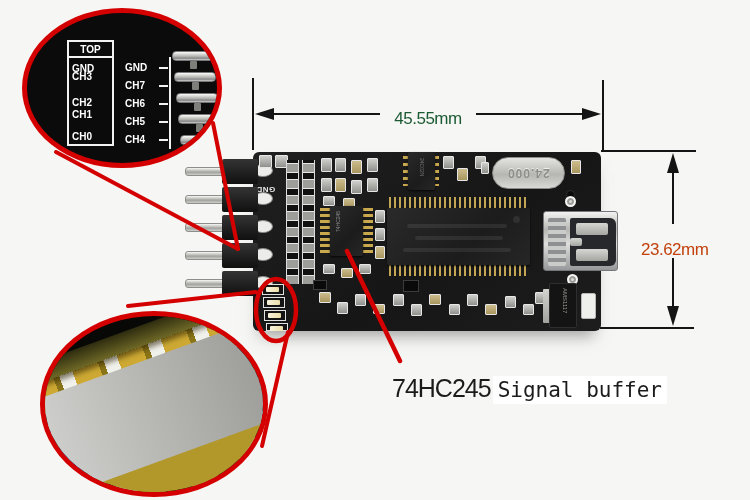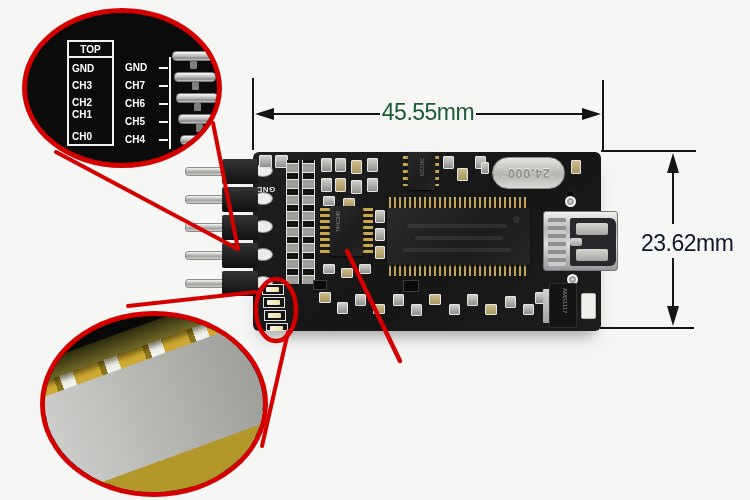--- a/index.html
+++ b/index.html
@@ -37,21 +37,21 @@
   .reg{background:#141414;border-radius:2px;border:1px solid #2e2e2e;}
   .regtxt{color:#9a9a96;font-size:6px;transform:rotate(90deg);transform-origin:left top;white-space:nowrap;}
   .led{background:#141414;border:1px solid #e2e2e0;}
   .led i{position:absolute;left:3px;top:2px;width:13px;height:5px;border-radius:1px;
          background:linear-gradient(90deg,#f8f3de,#ece0a9);}
   
   .hblock{background:linear-gradient(180deg,#343434,#101010);border-radius:2px;z-index:2;}
   .hpin{background:linear-gradient(180deg,#f7f7f5,#a2a29e 60%,#cdcdc9);border:1px solid #8e8e8a;
         border-radius:3px;z-index:2;}
   
-  .dim{position:absolute;z-index:7;font-size:23px;letter-spacing:-0.5px;}
+  .dim{position:absolute;z-index:7;font-size:17px;letter-spacing:-0.5px;margin-top:10px;}
   
   .caption{position:absolute;left:392px;top:374px;z-index:7;color:#1b1b1b;white-space:nowrap;}
   .caption .chipname{font-size:25px;letter-spacing:-1px;}
   .caption .desc{font-size:21px;font-family:"DejaVu Sans Mono",monospace;background:#ffffff;
                  padding:2px 5px;margin-left:2px;}
   
   .inset1{position:absolute;left:22px;top:8px;width:200px;height:160px;border-radius:50%;
           background:#0b0b0b;border:5px solid #d40000;box-sizing:border-box;overflow:hidden;z-index:6;}
   .inset1 *{position:absolute;box-sizing:border-box;color:#fff;}
   .pmbox{left:40px;top:27px;width:47px;height:106px;border:2px solid #f2f2f2;}
@@ -238,28 +238,31 @@
       <path d="M56 152 L238 249"></path>
       <path d="M213 123 L238 249"></path>
       <path d="M128 306 L256 292"></path>
       <path d="M288 332 L262 446"></path>
       <path d="M400 361 L347 251" stroke-width="4.5"></path>
     </g>
     <ellipse cx="276" cy="310" rx="20" ry="31" fill="none" stroke-width="4.5" stroke="#d40000"></ellipse>
   </svg>
 
   <div class="dim" style="left: 380px; top: 99px; width: 96px; text-align: center; color: rgb(27, 90, 51);">45.55mm</div>
-  <div class="dim" style="left: 641px; top: 230px; color: #0f172a;">23.62mm</div>
-
+  <div class="dim" style="left: 641px; top: 230px; color: #c2410c;">23.62mm</div>
+
+  <div class="caption">
+    <span class="chipname">74HC245</span><span class="desc">Signal buffer</span>
+  </div>
 
   <div class="inset1">
     <div class="pmbox">
       <div class="pmtop">TOP</div>
       <div class="pmrow" style="top:18px">GND</div>
-      <div class="pmrow" style="top:35px">CH3</div>
+      <div class="pmrow" style="top:26px">CH3</div>
       <div class="pmrow" style="top:52px">CH2</div>
       <div class="pmrow" style="top:64px">CH1</div>
       <div class="pmrow" style="top:86px">CH0</div>
     </div>
     <div class="pmr" style="left:98px;top:46px">GND</div>
     <div class="pmr" style="left:98px;top:64px">CH7</div>
     <div class="pmr" style="left:98px;top:82px">CH6</div>
     <div class="pmr" style="left:98px;top:100px">CH5</div>
     <div class="pmr" style="left:98px;top:118px">CH4</div>
     <div class="tick" style="left:132px;top:54px"></div>

